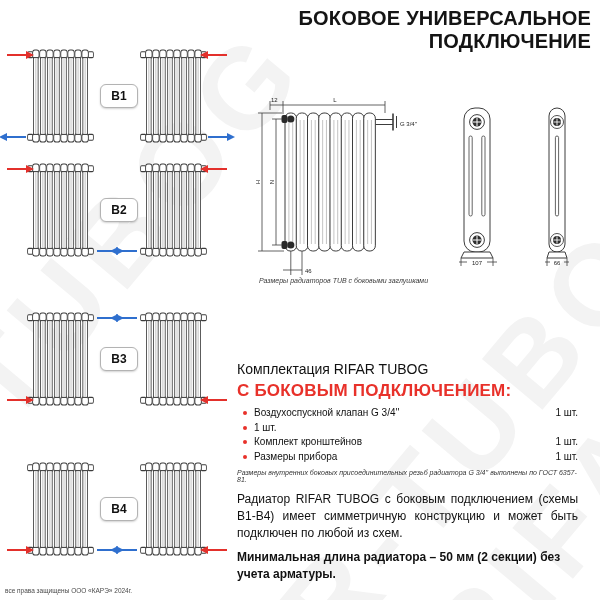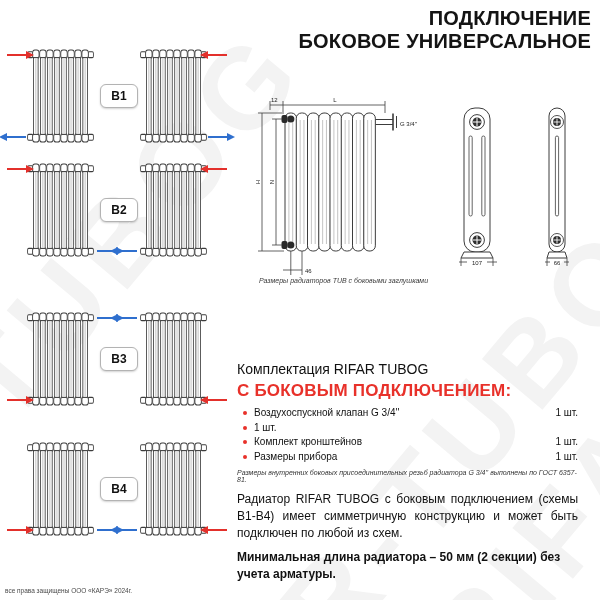--- a/index.html
+++ b/index.html
@@ -87,22 +87,22 @@
       </g>
     </defs>
   </svg>
 
   <div class="wm" style="left:-70px;top:360px">TUBOG</div>
   <div class="wm" style="left:60px;top:820px">RIFAR-TUBOG.su</div>
   <div class="wm" style="left:400px;top:620px">RIFAR</div>
   <div class="wm" style="left:250px;top:980px">RIFAR-TUBOG.su</div>
 
   <div class="title">
+    <div>БОКОВОЕ УНИВЕРСАЛЬНОЕ</div>
     <div>ПОДКЛЮЧЕНИЕ</div>
-    <div>БОКОВОЕ УНИВЕРСАЛЬНОЕ</div>
   </div>
 
   <div class="scheme" style="top:48px">
     <svg class="rad rad-l" viewBox="0 0 88 100" preserveAspectRatio="none">
         <use href="#radsym"></use>
       </svg>
     <svg class="rad rad-r" viewBox="0 0 88 100" preserveAspectRatio="none">
         <use href="#radsym"></use>
       </svg>
     <div class="slabel">B1</div>
@@ -133,21 +133,21 @@
     <svg class="rad rad-r" viewBox="0 0 88 100" preserveAspectRatio="none">
         <use href="#radsym"></use>
       </svg>
     <div class="slabel">B3</div>
     <div class="arr blue head-r" style="left:92px;top:6px"></div>
     <div class="arr blue head-l" style="left:113px;top:6px"></div>
     <div class="arr red head-r" style="left:2px;top:88px"></div>
     <div class="arr red head-l" style="left:203px;top:88px"></div>
   </div>
 
-  <div class="scheme" style="top:441px">
+  <div class="scheme" style="top:461px">
     <svg class="rad rad-l" viewBox="0 0 88 100" preserveAspectRatio="none">
         <use href="#radsym"></use>
       </svg>
     <svg class="rad rad-r" viewBox="0 0 88 100" preserveAspectRatio="none">
         <use href="#radsym"></use>
       </svg>
     <div class="slabel">B4</div>
     <div class="arr red head-r" style="left:2px;top:88px"></div>
     <div class="arr red head-l" style="left:203px;top:88px"></div>
     <div class="arr blue head-r" style="left:92px;top:88px"></div>

